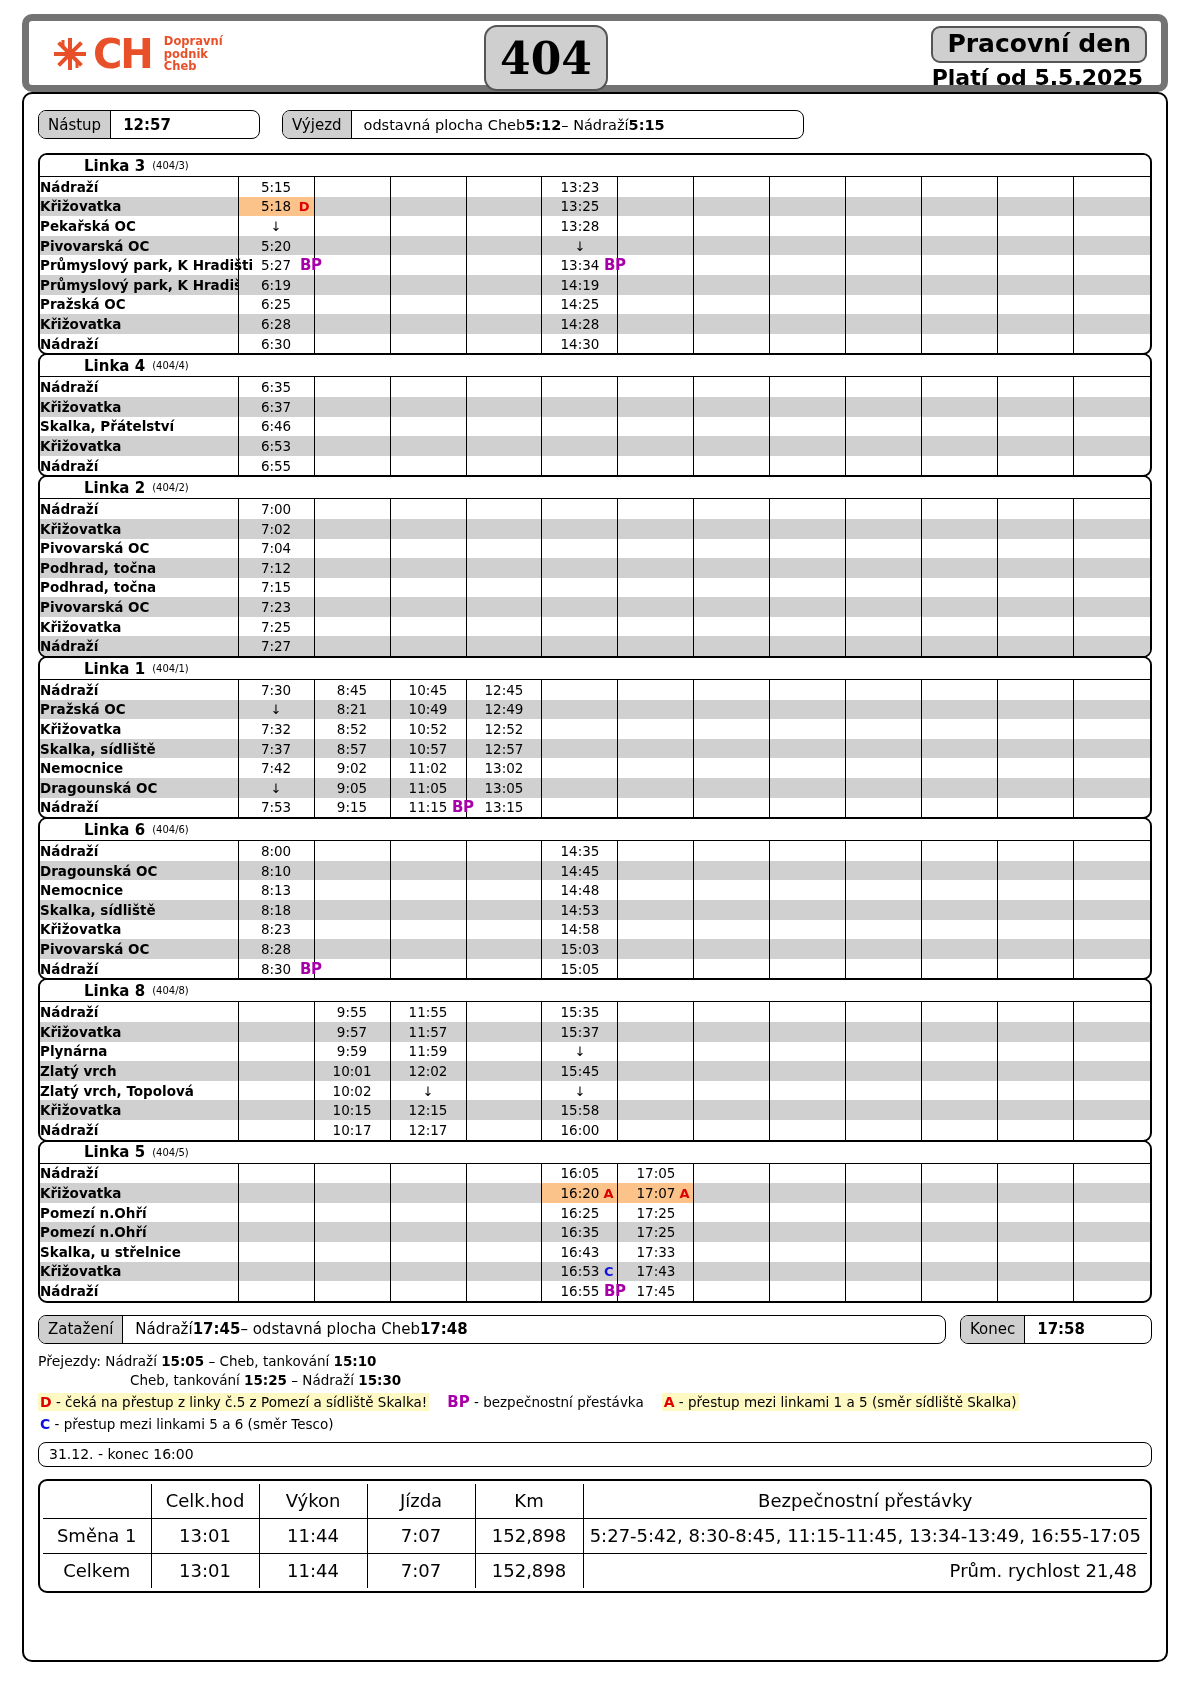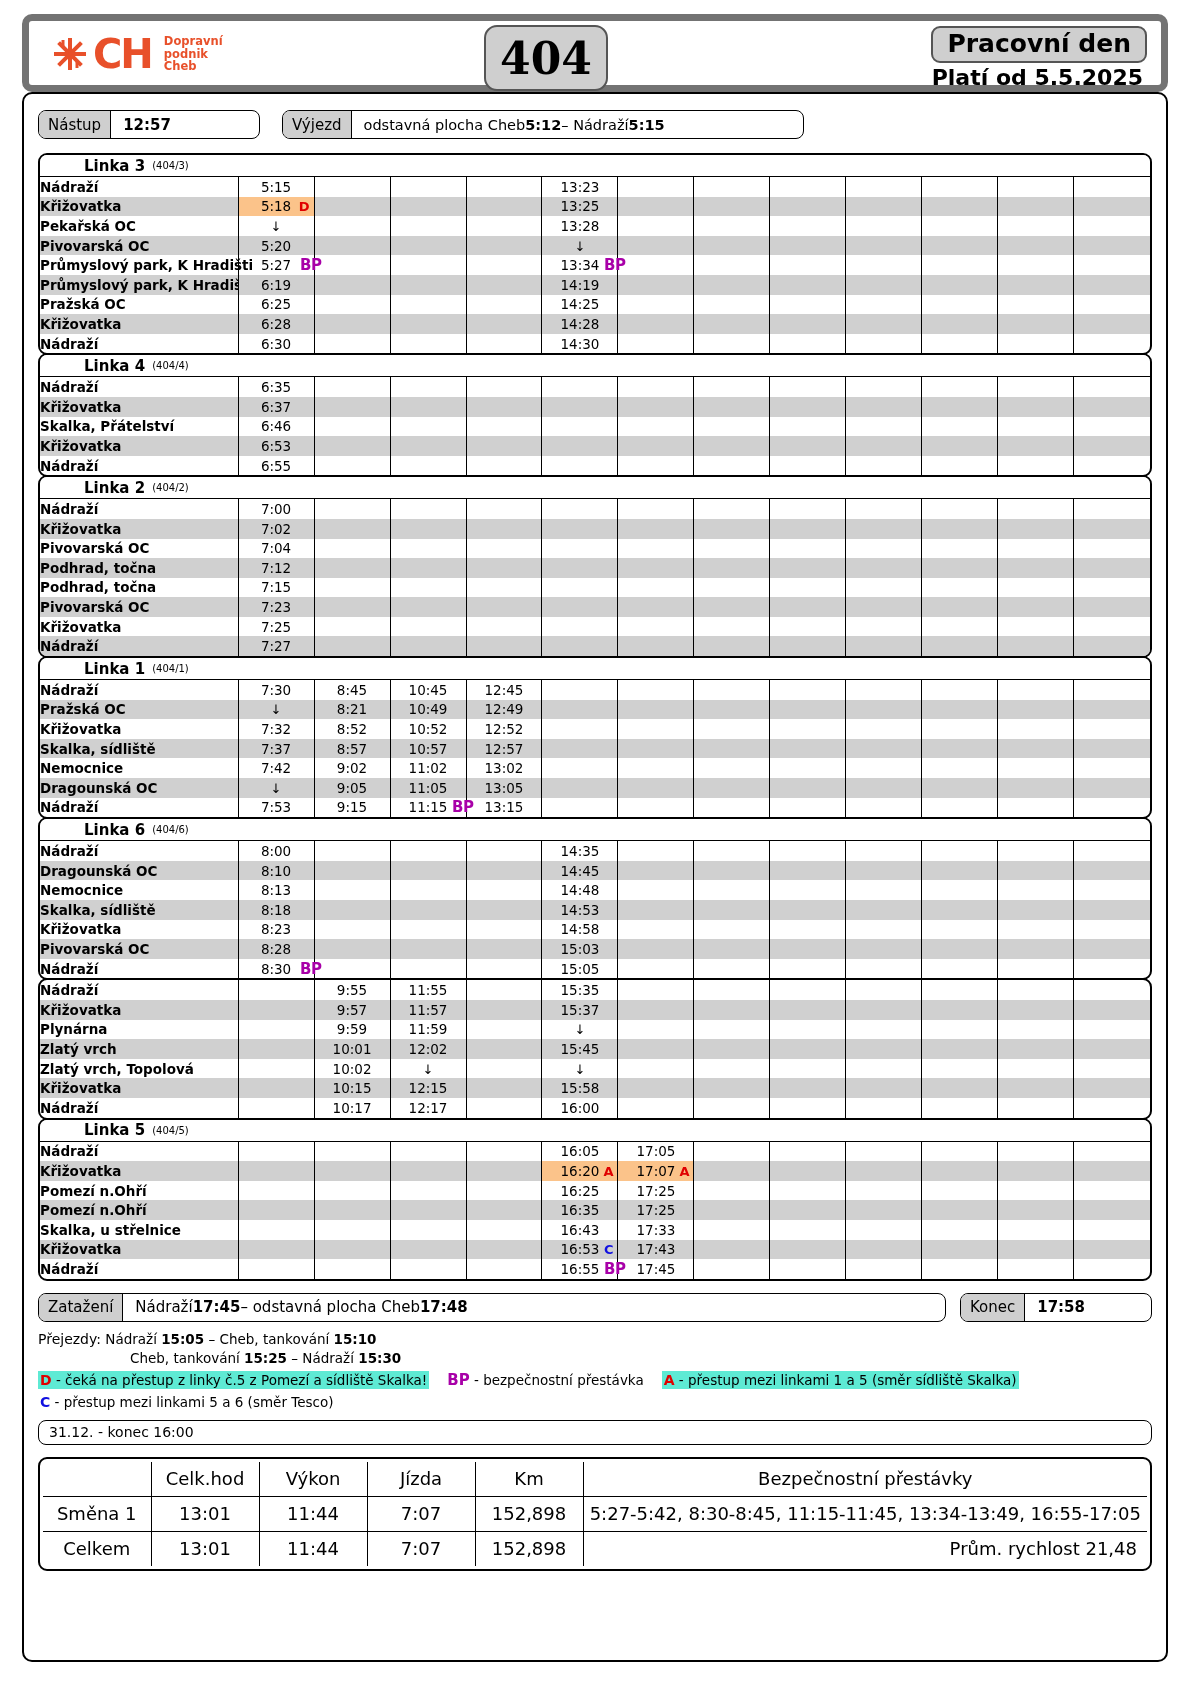--- a/index.html
+++ b/index.html
@@ -247,21 +247,21 @@
 
   .legend-row {
     font-size: 13.5px;
     line-height: 20px;
     white-space: nowrap;
     margin-top: 2px;
   }
   .lg {
     padding: 1px 2px;
   }
-  .lg.orange { background: #5eead4; }
+  .lg.orange { background: #fef9c3; }
   .lg-key { font-weight: bold; font-size: 14px; }
   .k-D  { color: #e00000; }
   .k-A  { color: #e00000; }
   .k-C  { color: #1010e0; }
   .k-BP { color: #a800a8; font-size: 15px; }
   .lg-sp { display: inline-block; width: 16px; }
 
   .holiday-box {
     margin-top: 8px;
     border: 1.5px solid #000;
@@ -1030,20 +1030,24 @@
                 <td class="tc"></td>
                 <td class="tc"></td>
                 <td class="tc"></td>
                 <td class="tc"></td>
                 <td class="tc"></td>
               </tr>
             </tbody>
           </table>
         </div>
         <div class="line-block">
+          <div class="line-head">
+            <span class="ln-name">Linka  8</span>
+            <span class="ln-code">(404/8)</span>
+          </div>
           <table class="sched">
             <colgroup>
               <col style="width: 172px;">
               <col style="width: 66px;">
               <col style="width: 66px;">
               <col style="width: 66px;">
               <col style="width: 66px;">
               <col style="width: 66px;">
               <col style="width: 66px;">
               <col style="width: 66px;">

